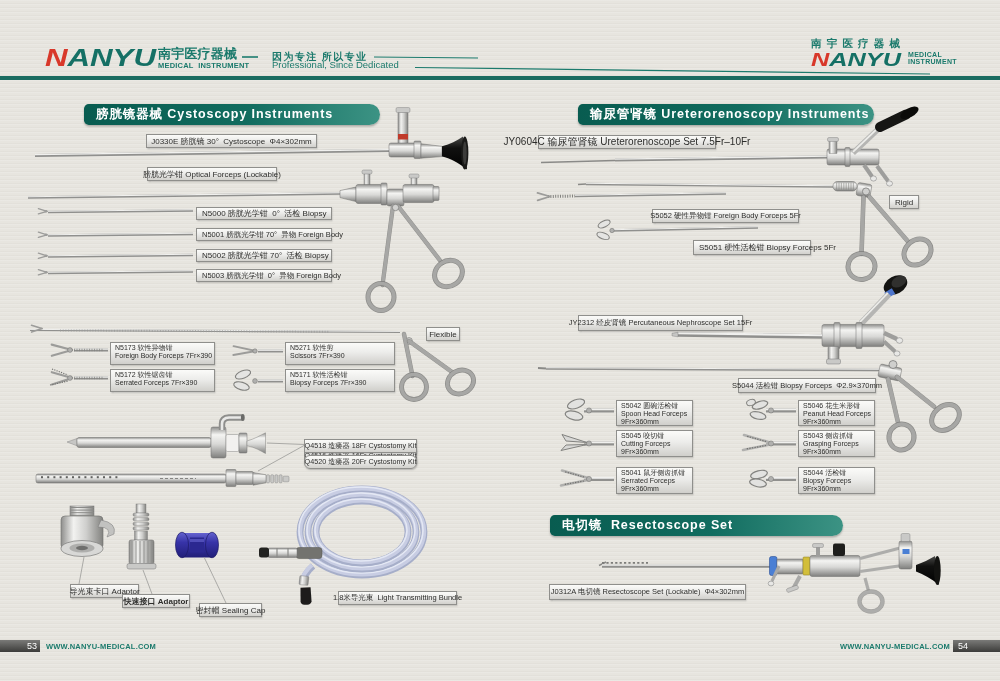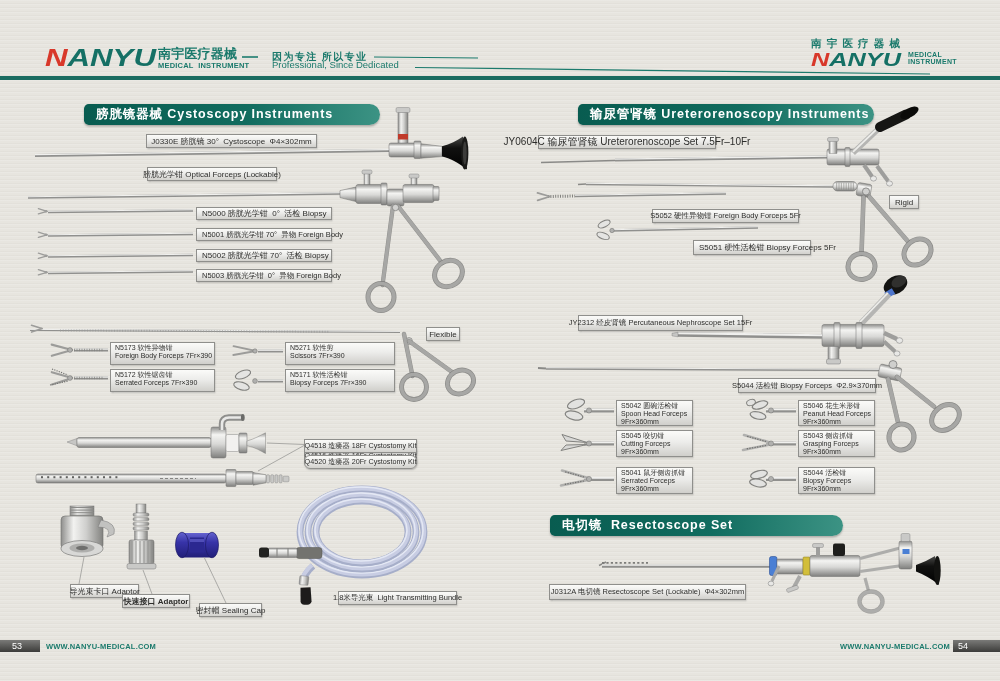--- a/index.html
+++ b/index.html
@@ -404,18 +404,18 @@
 <div class="lb" style="left:738px;top:378px;width:138px;height:15px;font-size:7.5px;">S5044 活检钳 Biopsy Forceps &nbsp;Φ2.9×370mm</div>
 <div class="lb3" style="left:616px;top:400px;width:77px;height:26px;">S5042 圆碗活检钳<br>Spoon Head Forceps<br>9Fr×360mm</div>
 <div class="lb3" style="left:798px;top:400px;width:77px;height:26px;">S5046 花生米形钳<br>Peanut Head Forceps<br>9Fr×360mm</div>
 <div class="lb3" style="left:616px;top:430px;width:77px;height:27px;">S5045 咬切钳<br>Cutting Forceps<br>9Fr×360mm</div>
 <div class="lb3" style="left:798px;top:430px;width:77px;height:27px;">S5043 侧齿抓钳<br>Grasping Forceps<br>9Fr×360mm</div>
 <div class="lb3" style="left:616px;top:467px;width:77px;height:27px;">S5041 鼠牙侧齿抓钳<br>Serrated Forceps<br>9Fr×360mm</div>
 <div class="lb3" style="left:798px;top:467px;width:77px;height:27px;">S5044 活检钳<br>Biopsy Forceps<br>9Fr×360mm</div>
 <div class="bar" style="left:510px;top:515px;width:293px;">电切镜&nbsp; Resectoscope Set</div>
 <div class="lb" style="left:549px;top:584px;width:197px;height:16px;font-size:7.5px;">J0312A 电切镜 Resectoscope Set (Lockable) &nbsp;Φ4×302mm</div>
 
-<div class="abs" style="left:0;top:640px;width:40px;height:12px;background:linear-gradient(180deg,#7a7a78,#3c3c3a);color:#fff;font-size:9px;line-height:12px;padding-right:3px;box-sizing:border-box;padding-left:12px;">53</div>
+<div class="abs" style="left:0;top:640px;width:40px;height:12px;background:linear-gradient(180deg,#7a7a78,#3c3c3a);color:#fff;font-size:9px;line-height:12px;text-align:right;padding-right:3px;box-sizing:border-box;padding-left:12px;">53</div>
 <div class="abs teal" style="left:46px;top:641.5px;font-size:7.5px;font-weight:bold;letter-spacing:0.2px;white-space:nowrap;">WWW.NANYU-MEDICAL.COM</div>
 <div class="abs teal" style="right:50px;top:641.5px;font-size:7.5px;font-weight:bold;letter-spacing:0.2px;white-space:nowrap;">WWW.NANYU-MEDICAL.COM</div>
 <div class="abs" style="left:953px;top:640px;width:47px;height:12px;background:linear-gradient(180deg,#7a7a78,#3c3c3a);color:#fff;font-size:9px;line-height:12px;padding-left:5px;box-sizing:border-box;">54</div>
 
 </div>
 
 </body></html>

